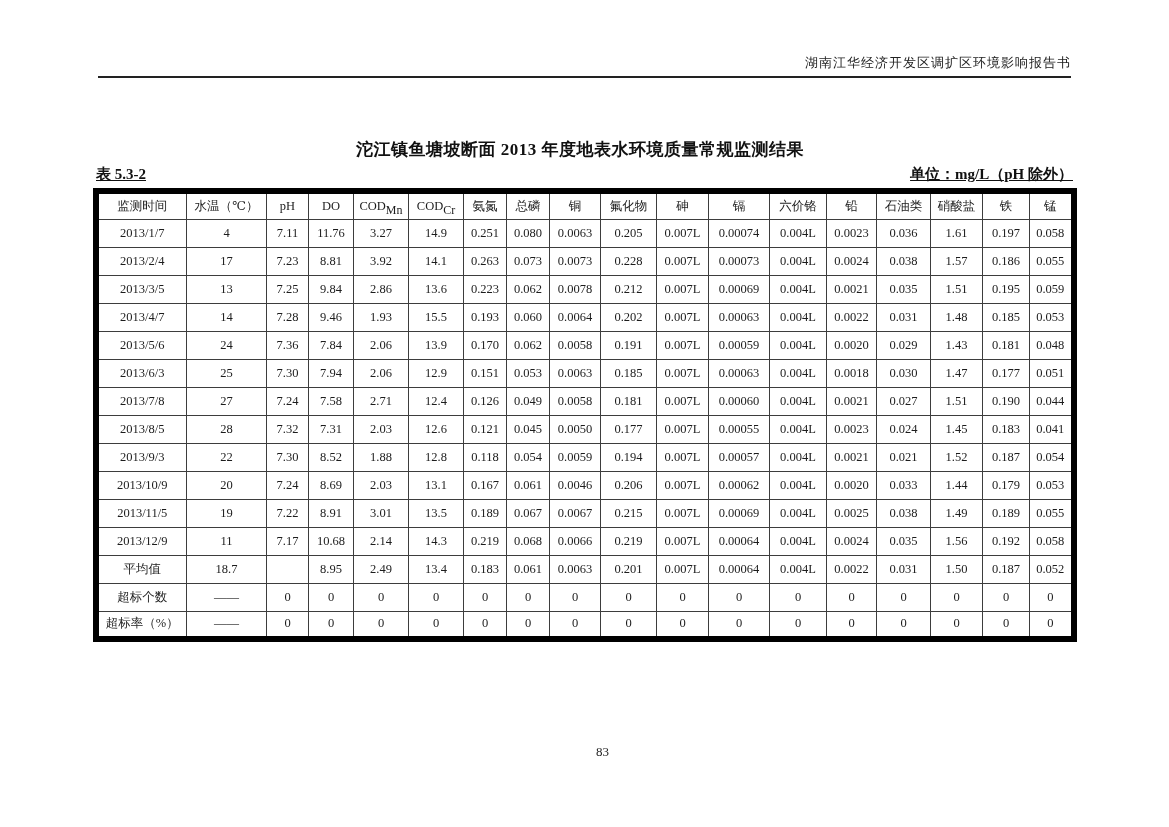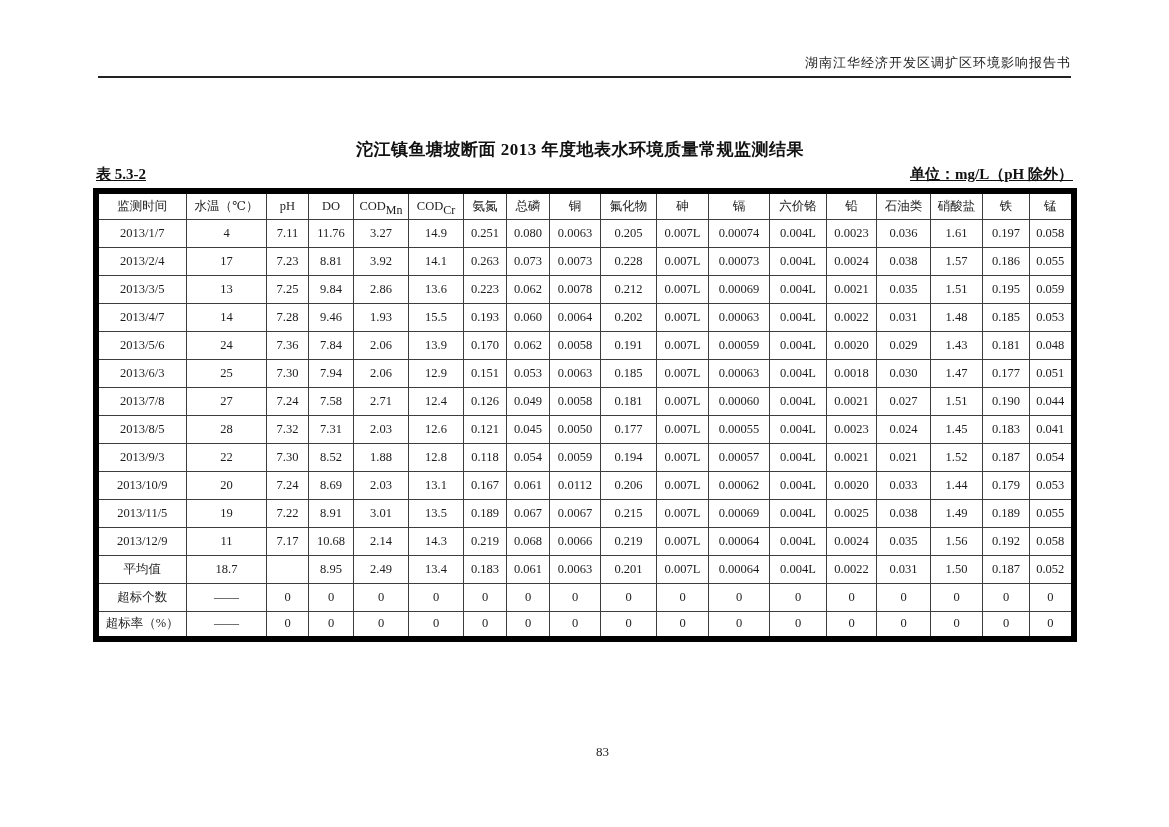--- a/index.html
+++ b/index.html
@@ -326,21 +326,21 @@
         </tr>
         <tr>
           <td>2013/10/9</td>
           <td>20</td>
           <td>7.24</td>
           <td>8.69</td>
           <td>2.03</td>
           <td>13.1</td>
           <td>0.167</td>
           <td>0.061</td>
-          <td>0.0112</td>
+          <td>0.0046</td>
           <td>0.206</td>
           <td>0.007L</td>
           <td>0.00062</td>
           <td>0.004L</td>
           <td>0.0020</td>
           <td>0.033</td>
           <td>1.44</td>
           <td>0.179</td>
           <td>0.053</td>
         </tr>

